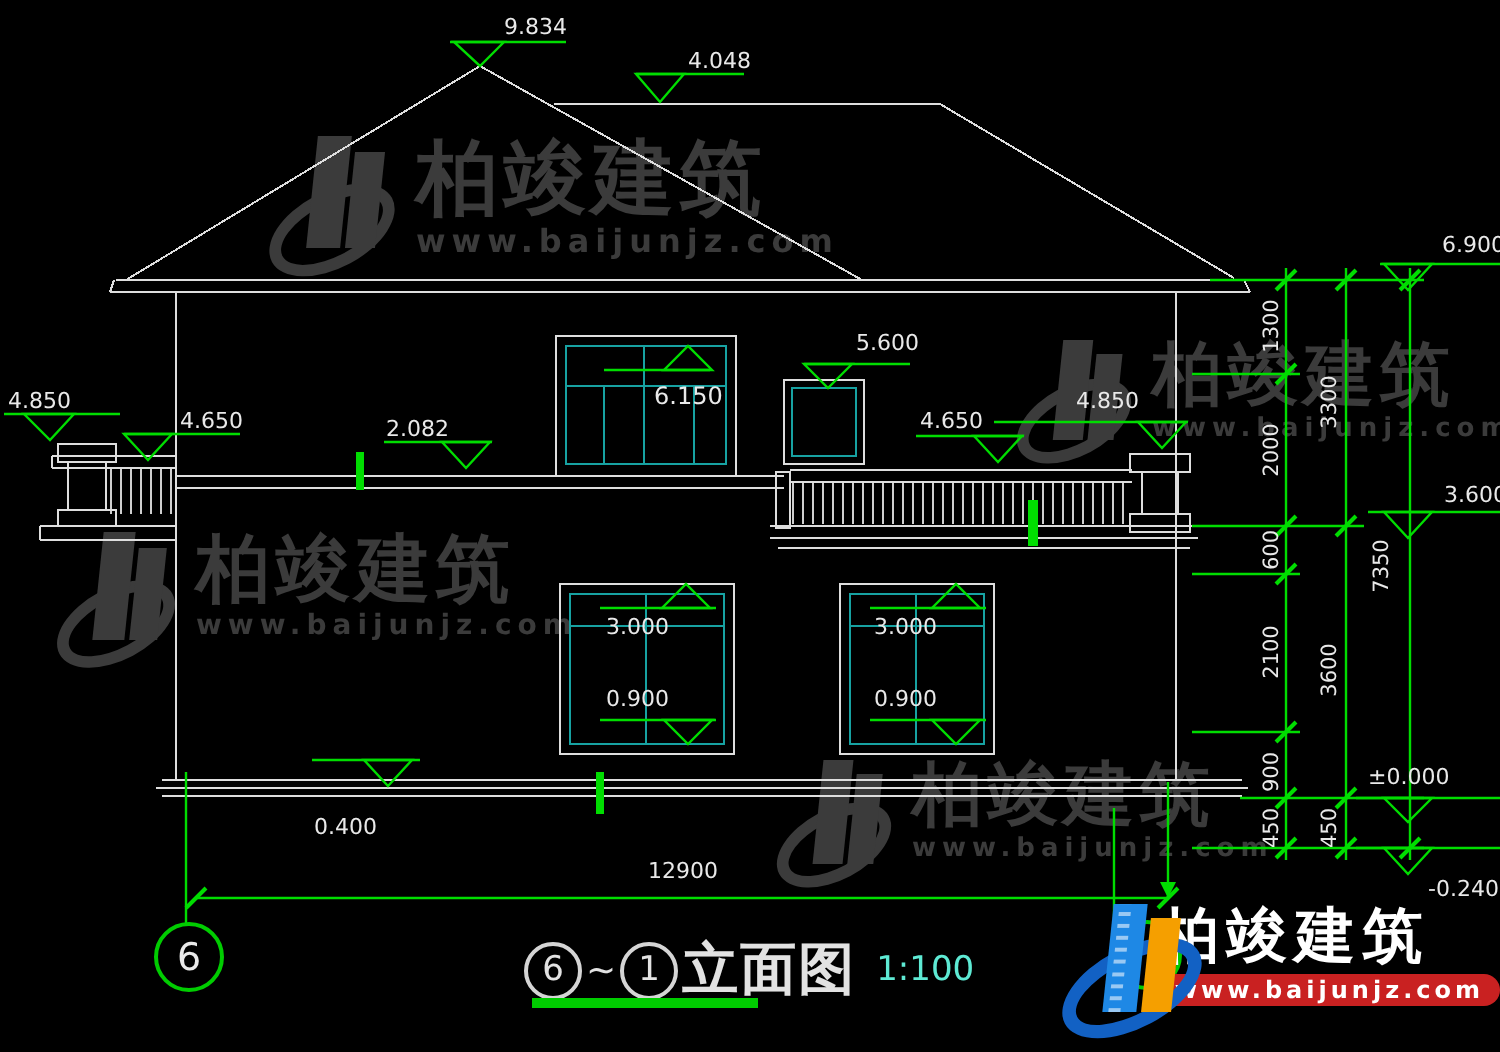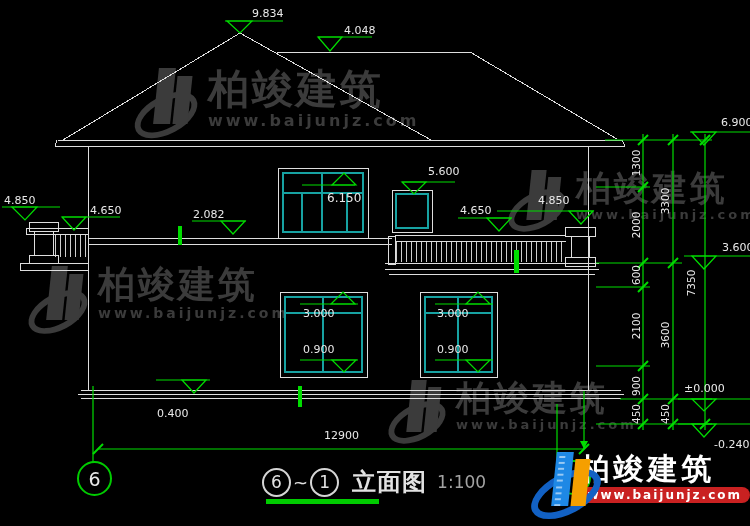--- a/index.html
+++ b/index.html
@@ -22,22 +22,22 @@
   .balusters{position:absolute;z-index:2;
      background:repeating-linear-gradient(90deg,#cfcfcf 0 1px,transparent 1px 5px);}
   
   .bubble{position:absolute;width:31px;height:31px;border:2px solid #00cc00;border-radius:50%;
      color:#e9e9e9;font-size:19px;display:flex;align-items:center;justify-content:center;z-index:3;}
   
   #titleblock{position:absolute;left:262px;top:466px;display:flex;align-items:center;color:#e2e2e2;z-index:3;}
   .tb-circle{width:25px;height:25px;border:2px solid #d5d5d5;border-radius:50%;display:inline-flex;
      align-items:center;justify-content:center;font-size:17px;flex:0 0 auto;}
   .tb-tilde{font-size:18px;margin:0 2px;}
-  .tb-name{font-size:24px;font-weight:bold;letter-spacing:1px;margin-left:13px;}
-  .tb-scale{font-size:17px;margin-left:10px;color:#a3a3a3;}
+  .tb-name{font-size:28px;font-weight:bold;letter-spacing:1px;margin-left:2px;}
+  .tb-scale{font-size:17px;margin-left:10px;color:#5eead4;}
   #title-underline{position:absolute;left:266px;top:499px;width:113px;height:5px;background:#00cc00;z-index:3;}
   
   #brandlogo{position:absolute;left:538px;top:452px;width:212px;height:72px;z-index:5;display:flex;}
   #brandlogo .icon{position:relative;width:58px;height:64px;}
   #brandlogo .icon .swoosh{position:absolute;left:-10px;bottom:2px;width:62px;height:26px;
       border:7px solid #1261c4;border-radius:50%;transform:rotate(-28deg);}
   #brandlogo .icon .t1{position:absolute;left:16px;top:0;width:17px;height:54px;background:#1e88e5;
       transform:skewX(-6deg);background-image:repeating-linear-gradient(0deg,rgba(255,255,255,.55) 0 2px,transparent 2px 6px);background-size:6px 100%;background-position:3px 6px;background-repeat:repeat-y;}
   #brandlogo .icon .t2{position:absolute;left:35px;top:7px;width:15px;height:47px;background:#f59f00;transform:skewX(-6deg);}
   #brandlogo .txt{margin-left:6px;display:flex;flex-direction:column;}

